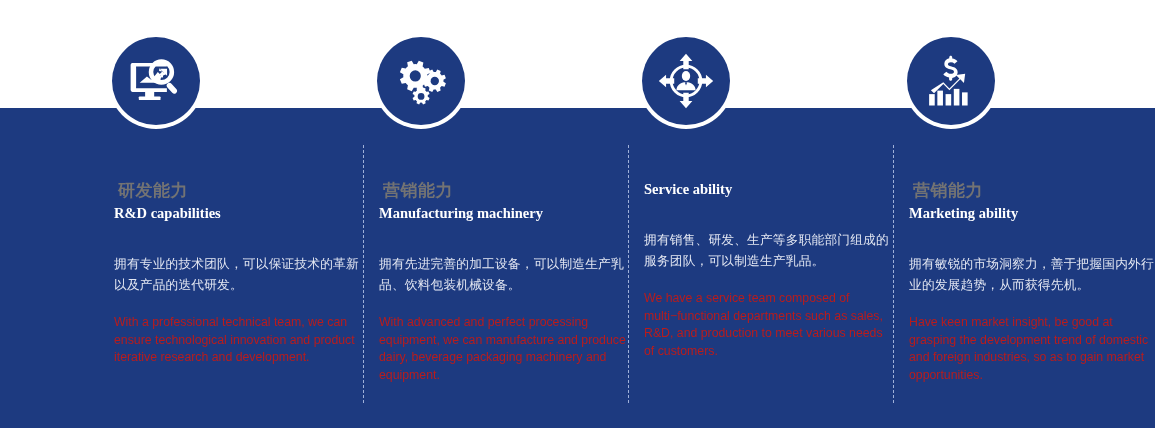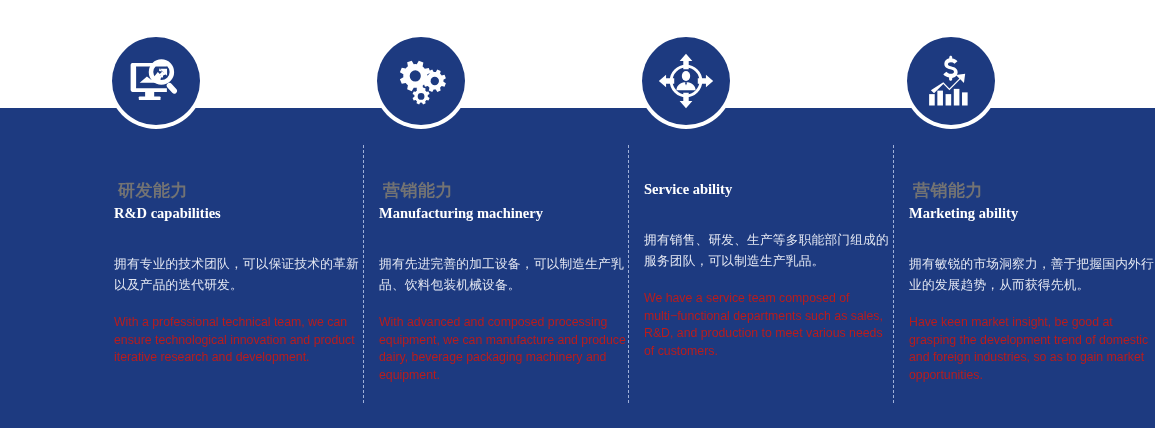--- a/index.html
+++ b/index.html
@@ -176,21 +176,21 @@
             <path d="M45.3 18.5l1.7 2.9a10 10 0 0 1 2.6 0l1.7-2.9 4 1.6-.7 3.4a10 10 0 0 1 1.9 1.9l3.4-.7 1.6 4-2.9 1.7a10 10 0 0 1 0 2.6l2.9 1.7-1.6 4-3.4-.7a10 10 0 0 1-1.9 1.9l.7 3.4-4 1.6-1.7-2.9a10 10 0 0 1-2.6 0l-1.7 2.9-4-1.6.7-3.4a10 10 0 0 1-1.9-1.9l-3.4.7-1.6-4 2.9-1.7a10 10 0 0 1 0-2.6l-2.9-1.7 1.6-4 3.4.7a10 10 0 0 1 1.9-1.9l-.7-3.4zm3 8.6a5 5 0 1 0 0 10 5 5 0 0 0 0-10z"></path>
 
             <path d="M29.8 39.6l1.3 2.2a8 8 0 0 1 2 0l1.3-2.2 3.1 1.3-.5 2.5a8 8 0 0 1 1.4 1.4l2.5-.5 1.3 3.1-2.2 1.3a8 8 0 0 1 0 2l2.2 1.3-1.3 3.1-2.5-.5a8 8 0 0 1-1.4 1.4l.5 2.5-3.1 1.3-1.3-2.2a8 8 0 0 1-2 0l-1.3 2.2-3.1-1.3.5-2.5a8 8 0 0 1-1.4-1.4l-2.5.5-1.3-3.1 2.2-1.3a8 8 0 0 1 0-2l-2.2-1.3 1.3-3.1 2.5.5a8 8 0 0 1 1.4-1.4l-.5-2.5zm2.3 6.7a4 4 0 1 0 0 8 4 4 0 0 0 0-8z"></path>
           </g>
         </svg>
       </div>
       <div class="textblock">
         <div class="title-cn">营销能力</div>
         <div class="title-en">Manufacturing machinery</div>
         <p class="body-cn">拥有先进完善的加工设备，可以制造生产乳品、饮料包装机械设备。</p>
-        <p class="body-en">With advanced and composed processing equipment, we can manufacture and produce dairy, beverage packaging machinery and equipment.</p>
+        <p class="body-en">With advanced and perfect processing equipment, we can manufacture and produce dairy, beverage packaging machinery and equipment.</p>
       </div>
     </div>
 
     <div class="column col-2">
       <div class="badge">
         <svg width="58" height="58" viewBox="0 0 64 64" aria-hidden="true">
           <g fill="#ffffff">
 
             <path d="M32 2l7 8h-4v9h-6v-9h-4z"></path>
 

